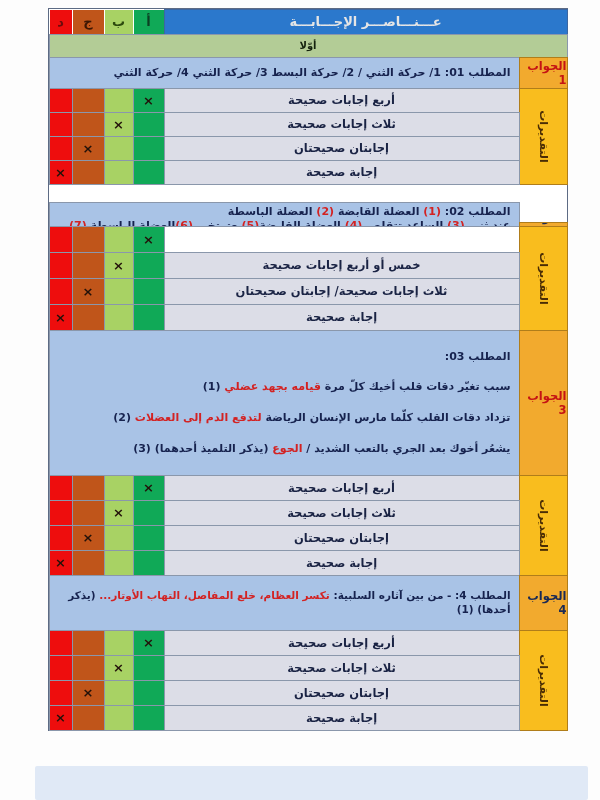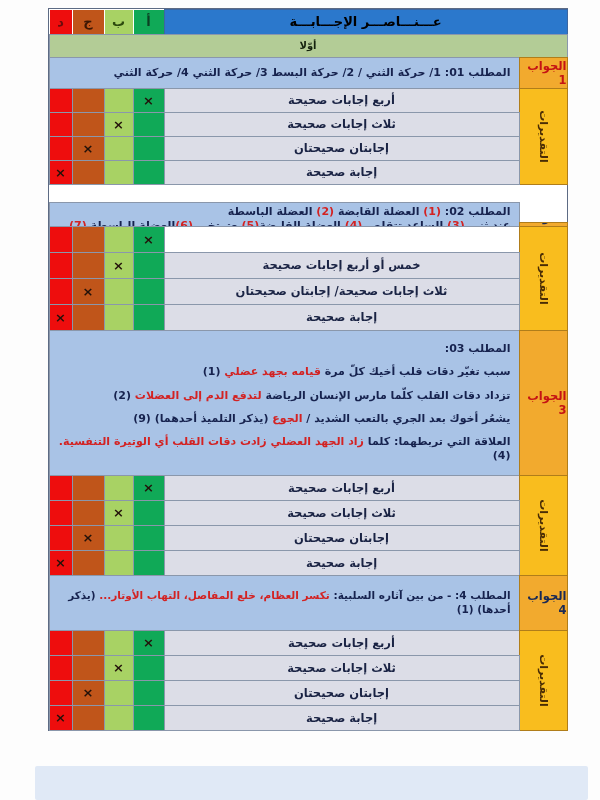--- a/index.html
+++ b/index.html
@@ -16,21 +16,21 @@
   }
   .cell{border:1px solid #8a97ab;margin:-0.5px;position:relative;
         display:flex;align-items:center;justify-content:center;overflow:hidden;}
 
   
   .hdr-cell{font-weight:bold;font-size:13px;border:1px solid #ffffff;}
   .hdr-d{background:#ee0d0d;color:#6e0b0b;}
   .hdr-j{background:#c0551a;color:#3d1704;}
   .hdr-b{background:#a8d264;color:#2c4a0e;}
   .hdr-a{background:#10a957;color:#0b4023;}
-  .title-cell{background:#2b78cc;color:#000000;font-weight:bold;font-size:13px;
+  .title-cell{background:#2b78cc;color:#e5e5e5;font-weight:bold;font-size:13px;
               direction:rtl;border-color:#3d66a0;}
   .awwalan-cell{background:#b3cc96;color:#14220e;font-weight:bold;font-size:10px;direction:rtl;}
 
   
   .matlab-cell{background:#a9c3e6;direction:rtl;flex-direction:column;
                justify-content:space-evenly;align-items:stretch;
                padding:2px 8px 2px 4px;box-sizing:border-box;
                font-size:11px;font-weight:bold;color:#16224e;text-align:right;}
   .mat-3{font-size:10.5px;}
   .mline{line-height:1.25;}
@@ -141,22 +141,21 @@
         <span class="xmark">×</span>
       </div>
       <div class="cell colcell col-j" style="grid-area: 12 / 2;"></div>
       <div class="cell colcell col-b" style="grid-area: 12 / 3;"></div>
       <div class="cell colcell col-a" style="grid-area: 12 / 4;"></div>
       <div class="cell rating-cell" style="grid-area: 12 / 5;">إجابة صحيحة</div>
       <div class="cell matlab-cell mat-2" style="grid-area: 13 / 1 / auto / 6;">
         <div class="mline"><span class="seg">المطلب 03:</span></div>
         <div class="mline"><span class="seg">سبب تغيّر دقات قلب أخيك كلّ مرة </span><span class="seg red">قيامه بجهد عضلي</span><span class="seg"> (1)</span></div>
         <div class="mline"><span class="seg">تزداد دقات القلب كلّما مارس الإنسان الرياضة </span><span class="seg red">لتدفع الدم إلى العضلات</span><span class="seg"> (2)</span></div>
-        <div class="mline"><span class="seg">يشعُر أخوك بعد الجري بالتعب الشديد / </span><span class="seg red">الجوع</span><span class="seg"> (يذكر التلميذ أحدهما) (9)</span></div>
-        <div class="mline"><span class="seg">العلاقة التي تربطهما: كلما </span><span class="seg red">زاد الجهد العضلي زادت دقات القلب أي الوتيرة التنفسية.</span><span class="seg"> (4)</span></div>
+        <div class="mline"><span class="seg">يشعُر أخوك بعد الجري بالتعب الشديد / </span><span class="seg red">الجوع</span><span class="seg"> (يذكر التلميذ أحدهما) (3)</span></div>
       </div>
       <div class="cell answer-label lab-2" style="grid-area: 13 / 6;">الجواب 3</div>
       <div class="cell colcell col-d" style="grid-area: 14 / 1;"></div>
       <div class="cell colcell col-j" style="grid-area: 14 / 2;"></div>
       <div class="cell colcell col-b" style="grid-area: 14 / 3;"></div>
       <div class="cell colcell col-a" style="grid-area: 14 / 4;">
         <span class="xmark">×</span>
       </div>
       <div class="cell rating-cell" style="grid-area: 14 / 5;">أربع إجابات صحيحة</div>
       <div class="cell taqdirat-cell" style="grid-area: 14 / 6 / span 4;">

